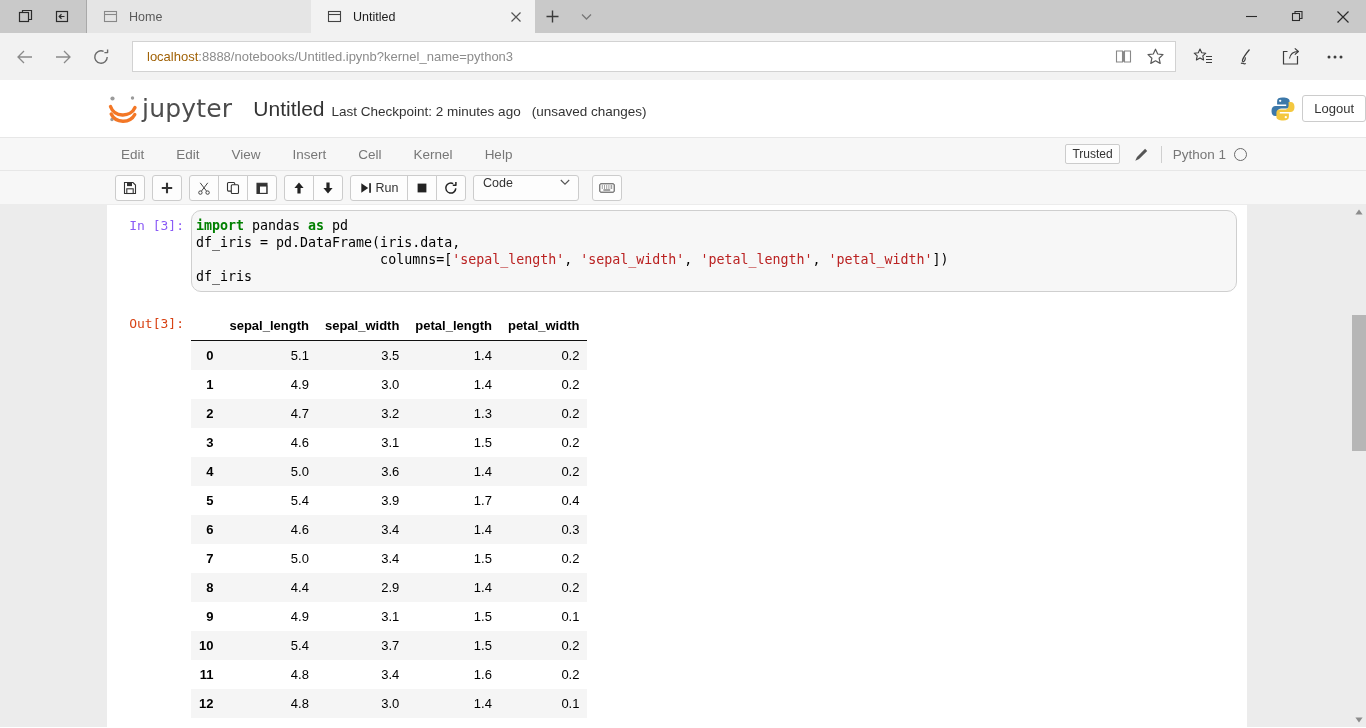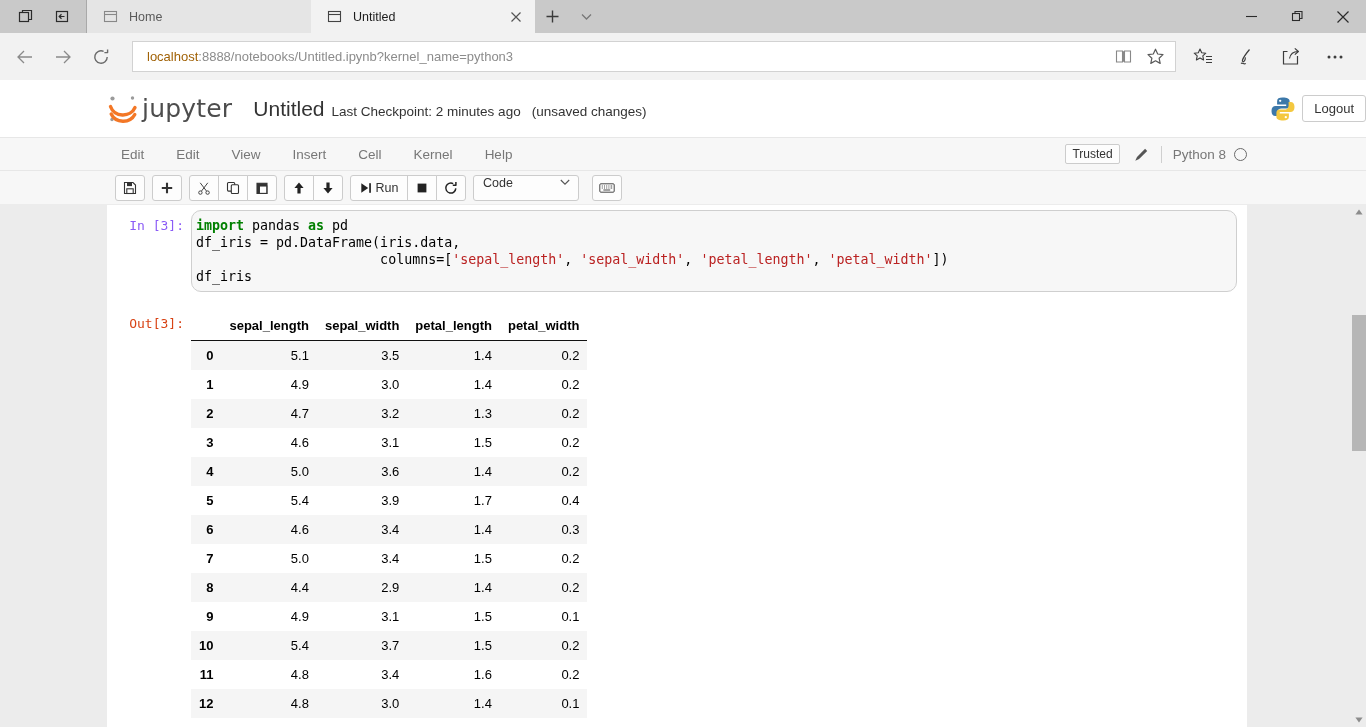--- a/index.html
+++ b/index.html
@@ -452,21 +452,21 @@
         <div class="menu-item">Help</div>
       </div>
       <div class="kernel-status">
         <span class="trusted-badge">Trusted</span>
         <span class="edit-pencil">
           <svg width="15" height="15" viewBox="0 0 15 15" fill="#555">
             <path d="M1.3 13.7 L3 9.9 L11.1 1.8 L13.2 3.9 L5.1 12 Z"></path>
           </svg>
         </span>
         <span class="kernel-divider"></span>
-        <span class="kernel-name">Python 8</span>
+        <span class="kernel-name">Python 1</span>
         <span class="kernel-indicator"></span>
       </div>
     </div>
 
     <div class="jp-toolbar">
       <div class="tb-group">
         <div class="tb-btn">
           <svg width="14" height="14" viewBox="0 0 14 14" fill="none" stroke="#333" stroke-width="1.1">
             <path d="M1.5 1.5 H10 L12.5 4 V12.5 H1.5 Z"></path>
             <rect x="4" y="1.5" width="5" height="3.6" fill="#333" stroke="none"></rect>

